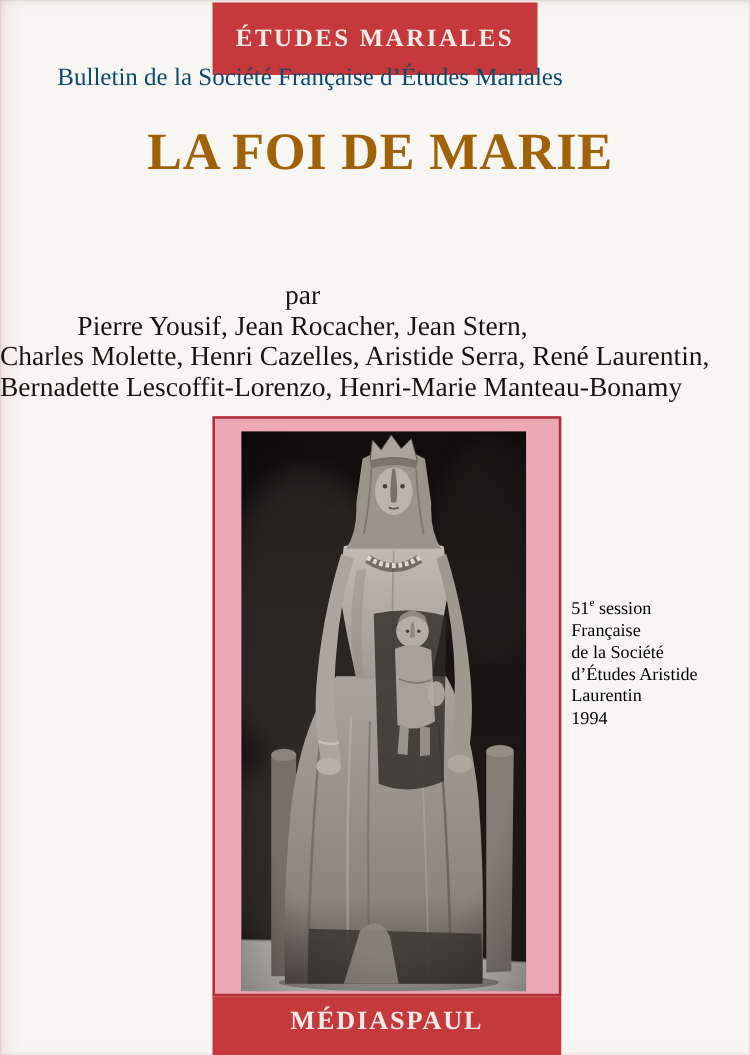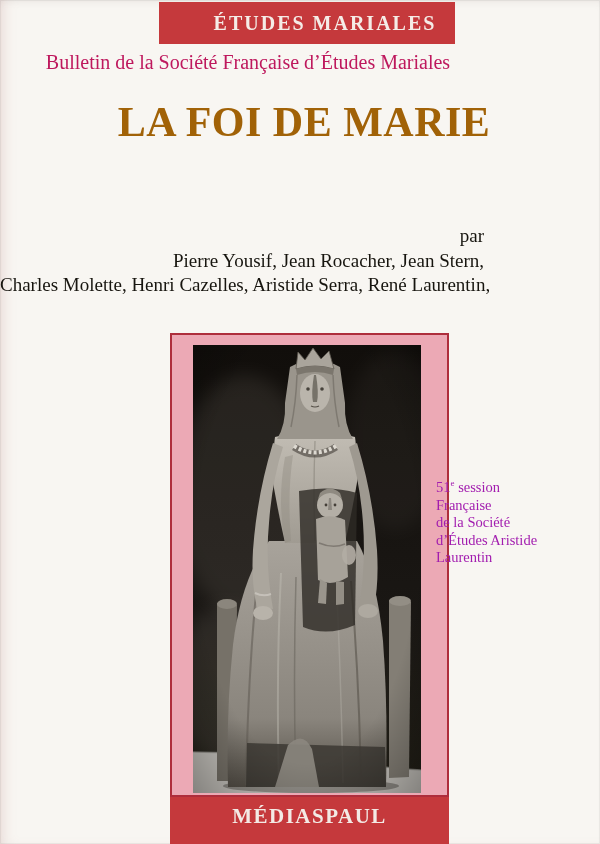--- a/index.html
+++ b/index.html
@@ -10,59 +10,59 @@
   }
   .page{
     position:relative;width:600px;height:844px;overflow:hidden;
     background:#f8f6f2;
     box-shadow:inset 0 0 0 1px rgba(0,0,0,0.05),
                inset 10px 0 16px -10px rgba(170,100,100,0.28),
                inset 0 6px 12px -8px rgba(0,0,0,0.10);
   }
   
   .series-banner{
-    position:absolute;left:159px;top:2px;width:260px;height:42px;
+    position:absolute;left:170px;top:2px;width:260px;height:58px;
     background:#c5393c;
-    display:flex;align-items:center;justify-content:center;padding-left:36px;
+    display:flex;align-items:center;justify-content:center;
   }
   .series-banner span{
     color:#f5ece7;font-weight:bold;font-size:20px;letter-spacing:2px;
     white-space:nowrap;
   }
   
   .subtitle{
     position:absolute;left:0;top:51px;width:496px;
-    text-align:center;font-size:20px;color:#be185d;white-space:nowrap;
+    text-align:center;font-size:20px;color:#0c4a6e;white-space:nowrap;
   }
   
   .book-title{
     position:absolute;left:4px;top:99px;width:600px;margin:0;
     text-align:center;color:#a16207;font-weight:bold;
     font-size:42px;line-height:47px;letter-spacing:0.5px;
   }
   .book-title span{display:block;white-space:nowrap;}
   
   .byline{
     position:absolute;left:0;top:224px;width:484px;
-    text-align:right;font-size:19px;line-height:24.5px;color:#17150f;
+    text-align:center;font-size:22px;line-height:24.5px;color:#17150f;
   }
   .byline div{white-space:nowrap;}
   
   .art-frame{
     position:absolute;left:170px;top:333px;width:279px;height:464px;
     background:#eca9b5;border:2px solid #ae2e3c;box-sizing:border-box;
   }
   .photo{
     position:absolute;left:21px;top:10px;width:228px;height:448px;
     display:block;
   }
   
   .session-note{
-    position:absolute;left:436px;top:479px;width:130px;
-    font-size:14.5px;line-height:17.5px;color:#a21caf;
+    position:absolute;left:457px;top:479px;width:130px;
+    font-size:14.5px;line-height:17.5px;color:#000000;
   }
   .session-note .sn-line{white-space:nowrap;}
   .session-note sup{font-size:9px;line-height:0;}
   .sn-word{margin-left:0.25em;}
   
   .publisher-banner{
     position:absolute;left:170px;top:797px;width:279px;height:47px;
     background:#c5393c;
     display:flex;align-items:center;justify-content:center;
     padding-bottom:9px;box-sizing:border-box;
@@ -84,20 +84,21 @@
   <div class="subtitle">Bulletin de la Société Française d’Études Mariales</div>
 
   <h1 class="book-title">
     <span>LA FOI DE MARIE</span>
   </h1>
 
   <div class="byline">
     <div>par</div>
     <div>Pierre Yousif, Jean Rocacher, Jean Stern,</div>
     <div>Charles Molette, Henri Cazelles, Aristide Serra, René Laurentin,</div>
+    <div>Bernadette Lescoffit-Lorenzo, Henri-Marie Manteau-Bonamy</div>
   </div>
 
   <div class="art-frame">
     <svg class="photo" viewBox="0 0 228 448" preserveAspectRatio="none" xmlns="http://www.w3.org/2000/svg" role="img">
       <title>Black-and-white photograph of a carved wooden statue of the crowned Virgin Mary seated on a throne with the Child Jesus on her lap</title>
       <defs>
         <linearGradient id="bgG" x1="0" y1="0" x2="0" y2="1">
           <stop offset="0" stop-color="#110e0b"></stop>
           <stop offset="0.6" stop-color="#1a1714"></stop>
           <stop offset="1" stop-color="#242118"></stop>
@@ -191,19 +192,20 @@
       <rect width="228" height="448" fill="url(#vign)"></rect>
     </svg>
   </div>
 
   <div class="session-note">
     <div class="sn-line"><span>51</span><sup>e</sup><span class="sn-word">session</span></div>
     <div class="sn-line">Française</div>
     <div class="sn-line">de la Société</div>
     <div class="sn-line">d’Études Aristide</div>
     <div class="sn-line">Laurentin</div>
+    <div class="sn-line">1994</div>
   </div>
 
   <div class="publisher-banner">
     <span>MÉDIASPAUL</span>
   </div>
 
 </div>
 
 </body></html>

